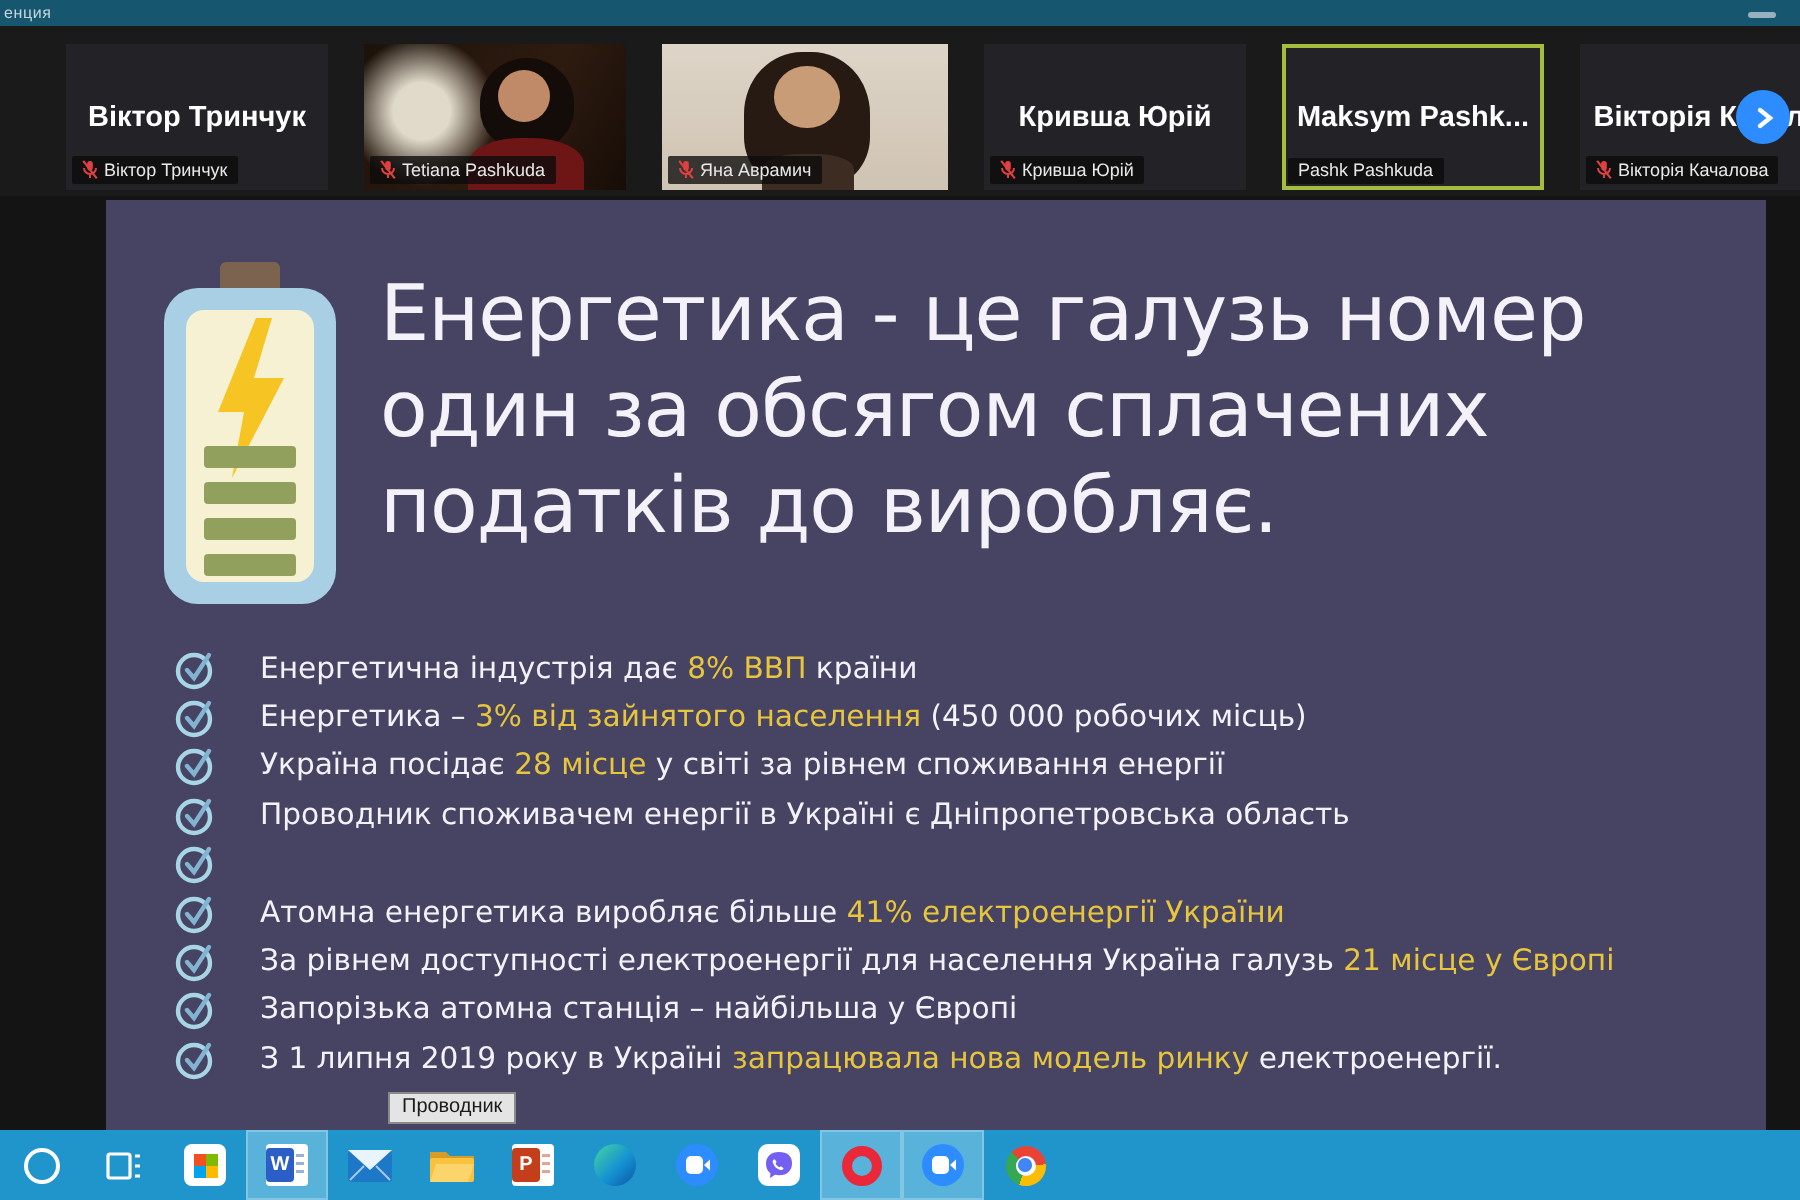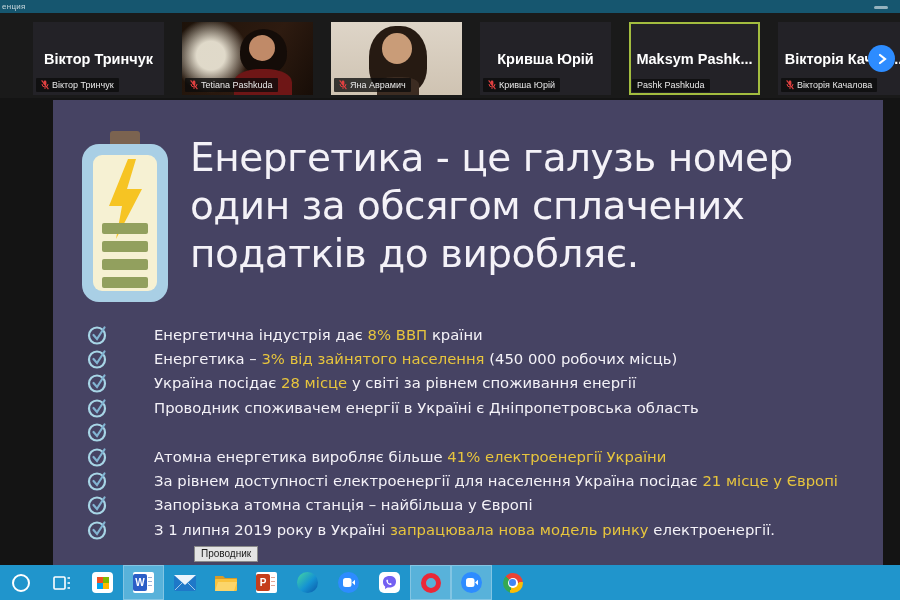--- a/index.html
+++ b/index.html
@@ -18,41 +18,41 @@
   .tile{position:relative;width:131px;height:73px;background:#232227;overflow:hidden;flex:none;}
   .tile.active{outline:2px solid #a3bd3f;outline-offset:-2px;}
   .tile-name{display:flex;width:100%;height:100%;align-items:center;justify-content:center;
              font-weight:bold;font-size:14.5px;color:#fff;white-space:nowrap;}
   .tile-label{position:absolute;left:3px;bottom:3px;display:flex;align-items:center;gap:3px;
               background:rgba(12,12,12,.78);color:#e8e8e8;font-size:9px;padding:2px 5px;line-height:1;border-radius:1px;}
   
   .v-portrait-dark{background:
       radial-gradient(circle at 22% 46%, rgba(234,228,212,.95) 0 13%, rgba(234,228,212,0) 34%),
       linear-gradient(120deg,#1d1209,#2e1b10 60%,#170d07);}
-  .v-portrait-light{background:linear-gradient(#ded5c8,#cfc3b2);}
+  .v-portrait-light{background:linear-gradient(#ded5c8,#cfc3b2);padding-left:12px;}
   .p-hair,.p-face,.p-body{position:absolute;}
   .v-portrait-dark .p-hair{left:44%;top:10%;width:36%;height:62%;border-radius:50% 50% 45% 45%;background:#140c08;}
   .v-portrait-dark .p-face{left:51%;top:18%;width:20%;height:36%;border-radius:50%;background:#c08a68;}
   .v-portrait-dark .p-body{left:40%;top:64%;width:44%;height:40%;border-radius:45% 45% 0 0;background:#6e1616;}
   .v-portrait-light .p-hair{left:29%;top:6%;width:44%;height:92%;border-radius:46% 46% 38% 38%;background:#261a12;}
   .v-portrait-light .p-face{left:39%;top:15%;width:23%;height:42%;border-radius:50%;background:#c99c78;}
   .v-portrait-light .p-body{left:35%;top:76%;width:32%;height:26%;border-radius:40% 40% 0 0;background:#3c2c22;}
   .next-btn{position:absolute;right:5px;top:32px;width:27px;height:27px;border-radius:50%;
             background:#2d8cff;display:flex;align-items:center;justify-content:center;}
 
   
   .stage{position:absolute;left:0;top:98px;width:900px;height:467px;background:#141414;}
   .slide{position:absolute;left:33px;top:2px;width:830px;height:465px;background:var(--slide-bg,#464363);margin-left:20px;}
   .battery{position:absolute;left:28px;top:31px;}
   .slide-title{position:absolute;left:137px;top:34px;width:680px;
                font-family:"DejaVu Sans",sans-serif;font-size:39px;line-height:48px;
                color:var(--sl-text,#f4f2f8);letter-spacing:-0.5px;}
   .slide-title span{display:block;}
   .bullets{position:absolute;left:34px;top:222px;width:780px;}
-  .bullet-row{display:flex;align-items:center;height:24.4px;gap:24px;}
+  .bullet-row{display:flex;align-items:center;height:24.4px;}
   .bullet-row .bicon{flex:none;width:21px;margin-right:22px;display:flex;align-items:center;}
   .bullet-text{font-family:"DejaVu Sans",sans-serif;font-size:14.8px;color:var(--sl-text,#f4f2f8);white-space:nowrap;}
   .bullet-text .hl{color:var(--hl,#e7c53d);}
 
   
   .tooltip{position:absolute;left:194px;top:546px;z-index:30;background:#e4e4e4;border:1px solid #8a8a8a;
            color:#1b1b1b;font-size:10px;padding:1px 6px 2px;white-space:nowrap;}
 
   
   .taskbar{position:absolute;left:0;top:565px;width:900px;height:35px;background:var(--bar,#2095cc);display:flex;}
@@ -235,21 +235,21 @@
             </span>
             <span class="bullet-text"><span>Атомна енергетика виробляє більше </span><span class="hl">41% електроенергії України</span></span>
           </div>
           <div class="bullet-row">
             <span class="bicon">
               <svg width="21" height="21" viewBox="0 0 21 21">
                 <circle cx="10" cy="11.5" r="8" stroke="#a7d5e6" stroke-width="2.2" fill="none"></circle>
                 <path d="M6.5 11 L10 15 L17.5 3.5" stroke="#82b4d2" stroke-width="2.2" fill="none" stroke-linecap="round"></path>
               </svg>
             </span>
-            <span class="bullet-text"><span>За рівнем доступності електроенергії для населення Україна посідає </span><span class="hl">21 місце у Європі</span></span>
+            <span class="bullet-text"><span>За рівнем доступності електроенергії для населення Україна галузь </span><span class="hl">21 місце у Європі</span></span>
           </div>
           <div class="bullet-row">
             <span class="bicon">
               <svg width="21" height="21" viewBox="0 0 21 21">
                 <circle cx="10" cy="11.5" r="8" stroke="#a7d5e6" stroke-width="2.2" fill="none"></circle>
                 <path d="M6.5 11 L10 15 L17.5 3.5" stroke="#82b4d2" stroke-width="2.2" fill="none" stroke-linecap="round"></path>
               </svg>
             </span>
             <span class="bullet-text"><span>Запорізька атомна станція – найбільша у Європі</span></span>
           </div>

